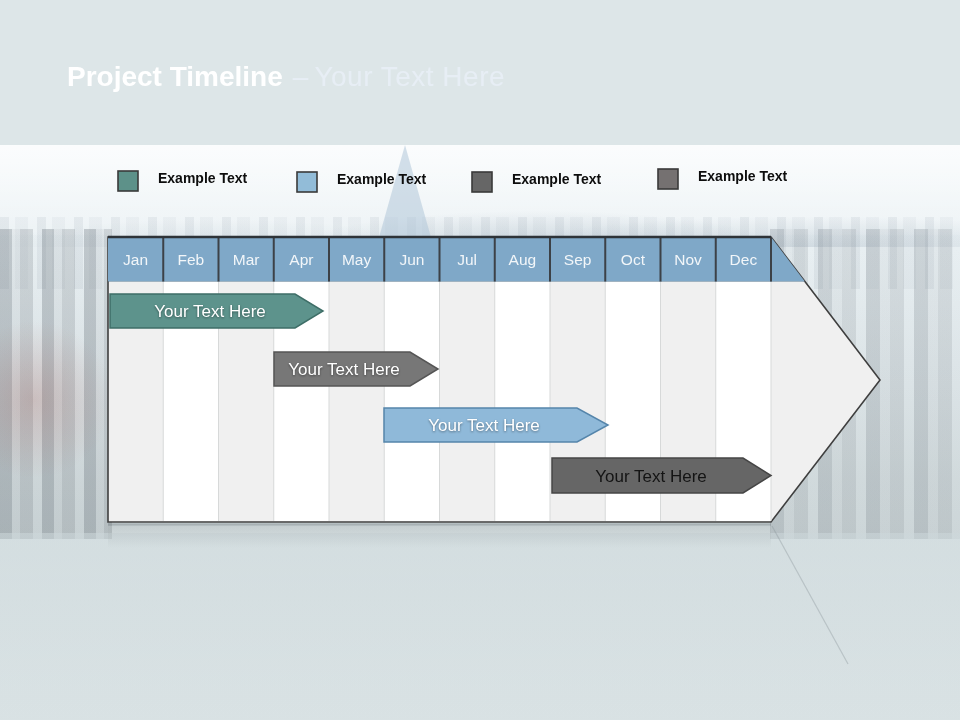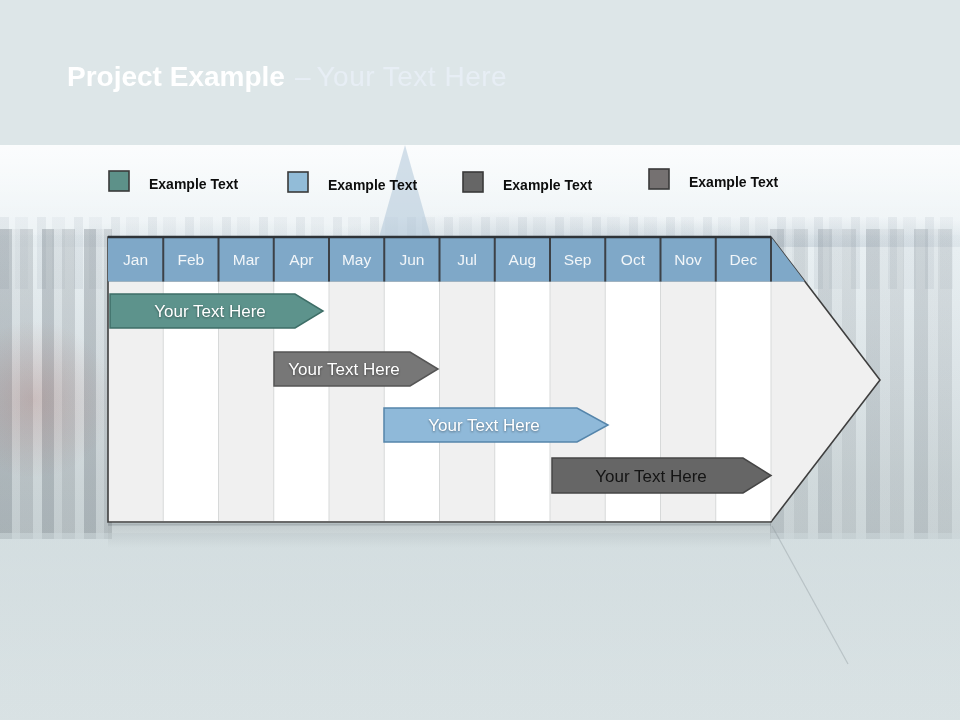--- a/index.html
+++ b/index.html
@@ -35,21 +35,21 @@
 
   
   .header{position:absolute;left:0;top:0;width:960px;height:145px;
     background:linear-gradient(180deg,#132f48 0%,#244c6c 12%,#3360857 40%,#3c6a8e 45%,#588ab0 75%,#6a98bc 96%,#6f9cbf 100%);}
   .title{position:absolute;left:67px;top:62px;white-space:nowrap;font-size:28px;line-height:1.1;}
   .title-main{font-weight:bold;color:#ffffff;}
   .title-sep{font-weight:normal;color:#e7eef5;margin:0 6px 0 10px;}
   .title-sub{font-weight:normal;color:#e7eef5;letter-spacing:.5px;}
 
   
-  .legend-item{position:absolute;display:flex;align-items:flex-end;}
+  .legend-item{position:absolute;display:flex;align-items:flex-start;margin-left:9px;}
   .legend-item .swatch{display:block;margin-right:19px;}
   .legend-label{font-size:14px;font-weight:bold;color:#0d0d0d;white-space:nowrap;}
 
   
   .chart{position:absolute;left:0;top:0;width:960px;height:720px;}
   .month-label{font-size:15.5px;fill:#f2f6f9;text-anchor:middle;}
   .bar-label{font-size:17px;text-anchor:middle;}
   .bar-label.light{fill:#ffffff;filter:drop-shadow(0 1.5px 1px rgba(0,0,0,.4));}
   .bar-label.dark{fill:#141414;}
 </style>
@@ -63,21 +63,21 @@
     <div class="mountains"></div>
     <div class="skyline-far"></div>
     <div class="buildings-left"></div>
     <div class="buildings-right"></div>
     <div class="pyramid"></div>
     <div class="water"></div>
   </div>
 
   <div class="header">
     <div class="title">
-      <span class="title-main">Project Example</span><span class="title-sep">–</span><span class="title-sub">Your Text Here</span>
+      <span class="title-main">Project Timeline</span><span class="title-sep">–</span><span class="title-sub">Your Text Here</span>
     </div>
   </div>
 
   <div class="legend-item" style="left:108px;top:170px;">
     <svg class="swatch" width="22" height="22">
       <rect x="1" y="1" width="20" height="20" stroke="#3a3a3a" stroke-width="1.6" fill="#5d9189"></rect>
     </svg>
     <span class="legend-label">Example Text</span>
   </div>
   <div class="legend-item" style="left:287px;top:171px;">

